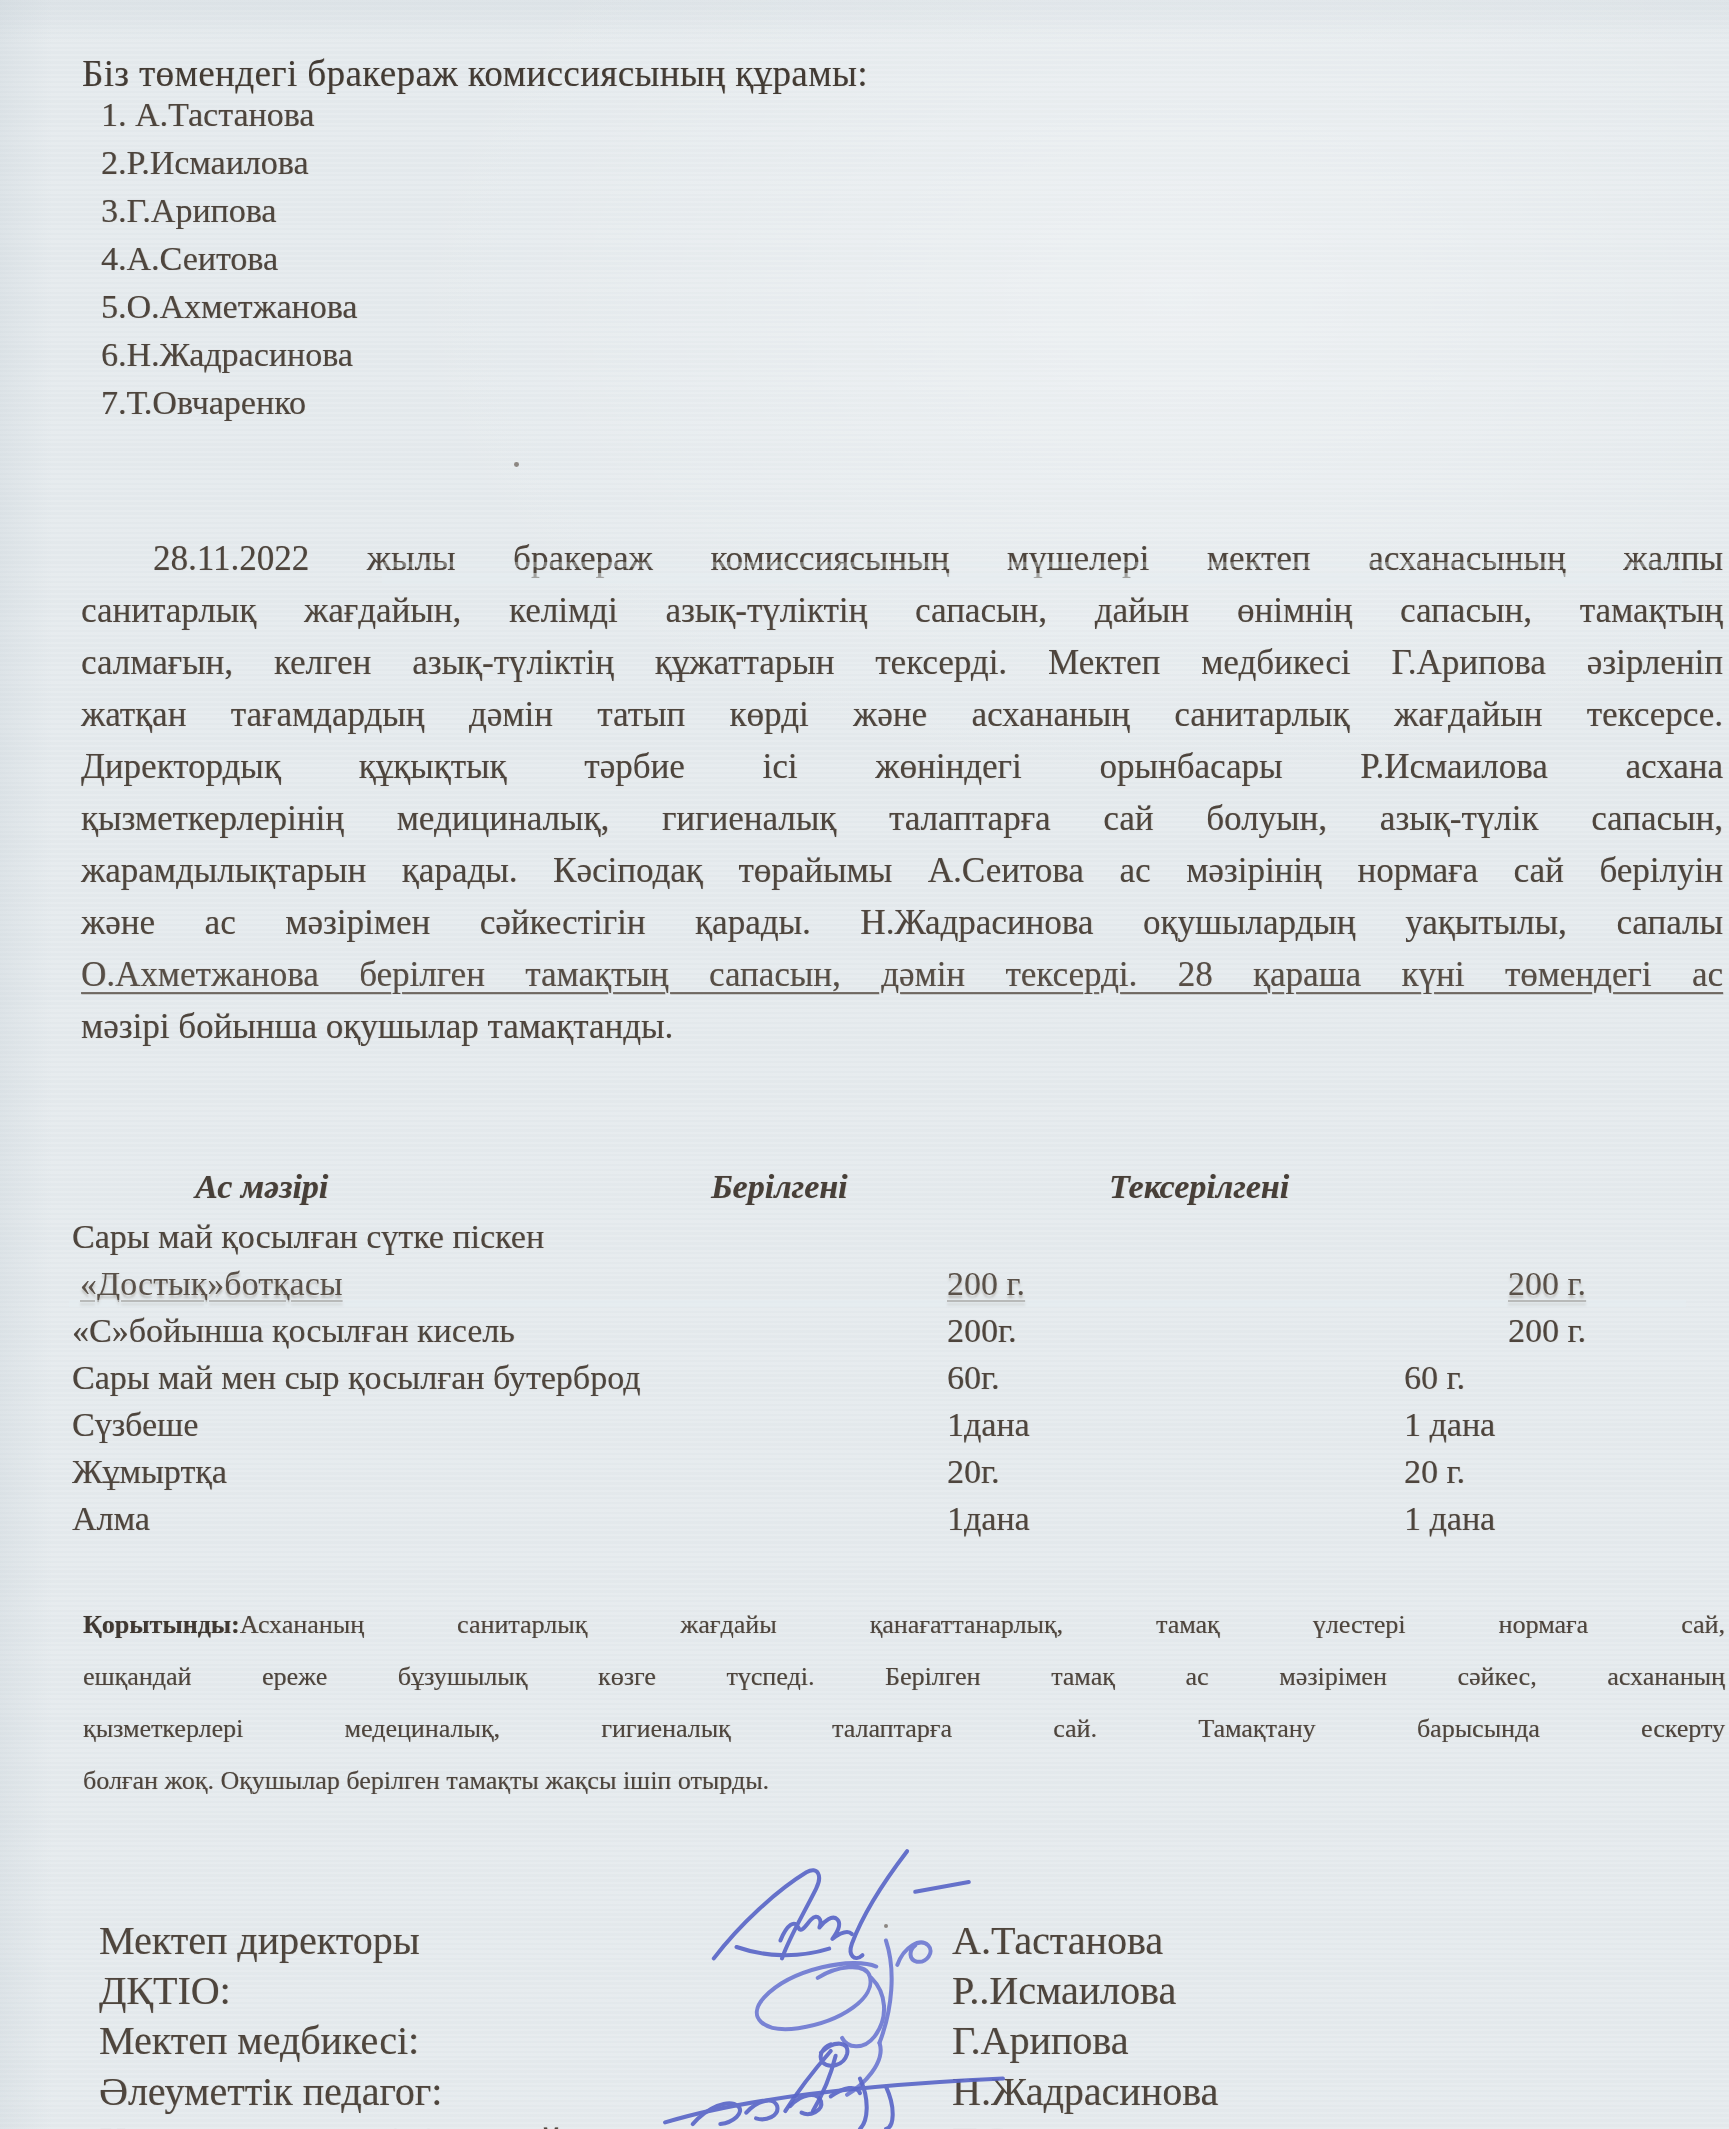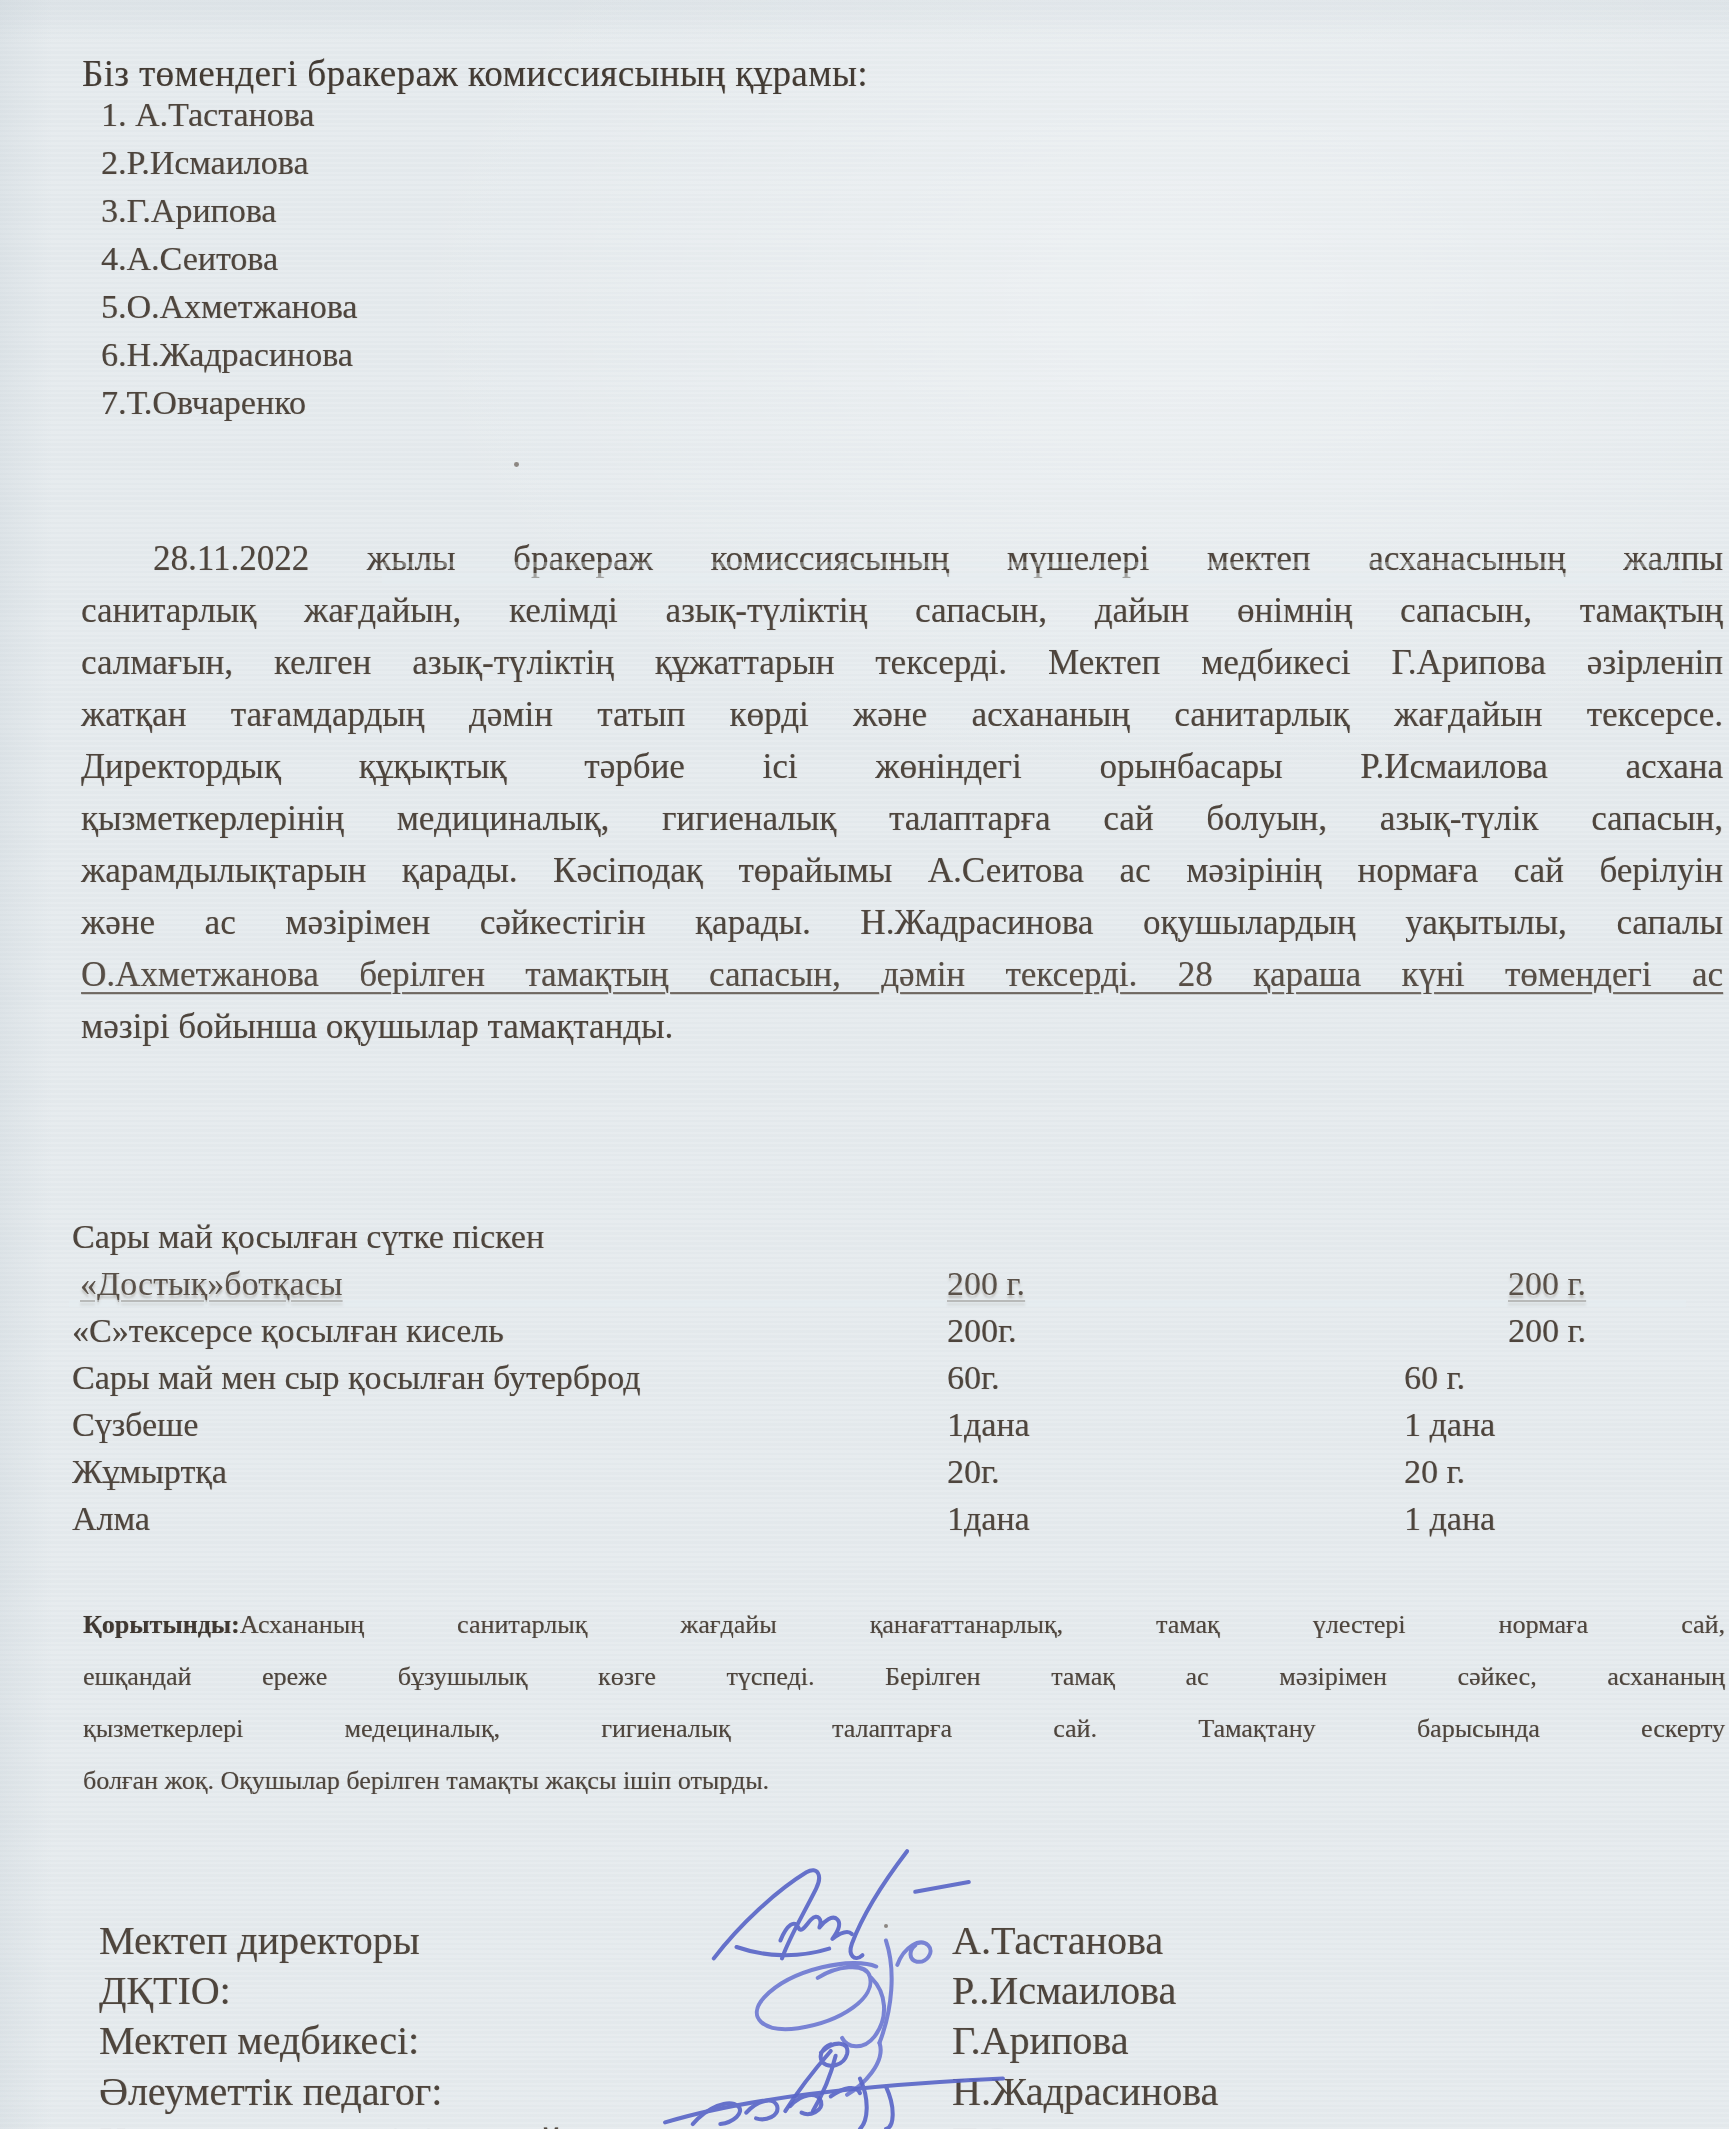--- a/index.html
+++ b/index.html
@@ -130,25 +130,30 @@
       <div class="rline">Директордық құқықтық тәрбие ісі жөніндегі орынбасары Р.Исмаилова асхана</div>
       <div class="rline">қызметкерлерінің медициналық, гигиеналық талаптарға сай болуын, азық-түлік сапасын,</div>
       <div class="rline">жарамдылықтарын қарады. Кәсіподақ төрайымы А.Сеитова ас мәзірінің нормаға сай берілуін</div>
       <div class="rline">және ас мәзірімен сәйкестігін қарады. Н.Жадрасинова оқушылардың уақытылы, сапалы</div>
       <div class="rline uline">О.Ахметжанова берілген тамақтың сапасын, дәмін тексерді. 28 қараша күні төмендегі ас</div>
       <div class="rline lastline">мәзірі бойынша оқушылар тамақтанды.</div>
     </div>
   <div class="smear-stripe"></div>
   <div class="smear-stripe2"></div>
 
+  <div class="menu-head ink">
+    <span class="mh c0">Ас мәзірі</span>
+    <span class="mh c1">Берілгені</span>
+    <span class="mh c2">Тексерілгені</span>
+  </div>
 
   <div class="menu-rows ink" id="menu-rows">
       <div class="mrow"><span class="dish">Сары май қосылған сүтке піскен</span></div>
       <div class="mrow fade"><span class="dish dish-ind">«Достық»ботқасы</span><span class="val given">200 г.</span><span class="val checked far">200 г.</span></div>
-      <div class="mrow"><span class="dish">«С»тексерсе қосылған кисель</span><span class="val given">200г.</span><span class="val checked far">200 г.</span></div>
+      <div class="mrow"><span class="dish">«С»бойынша қосылған кисель</span><span class="val given">200г.</span><span class="val checked far">200 г.</span></div>
       <div class="mrow"><span class="dish">Сары май мен сыр қосылған бутерброд</span><span class="val given">60г.</span><span class="val checked near">60 г.</span></div>
       <div class="mrow"><span class="dish">Сүзбеше</span><span class="val given">1дана</span><span class="val checked near">1 дана</span></div>
       <div class="mrow"><span class="dish">Жұмыртқа</span><span class="val given">20г.</span><span class="val checked near">20 г.</span></div>
       <div class="mrow"><span class="dish">Алма</span><span class="val given">1дана</span><span class="val checked near">1 дана</span></div>
     </div>
   <div class="fade-stripe"></div>
 
   <div class="conclusion ink">
     <div class="cline">
       <span class="clabel">Қорытынды:</span><span>Асхананың санитарлық жағдайы қанағаттанарлық, тамақ үлестері нормаға сай,</span>

